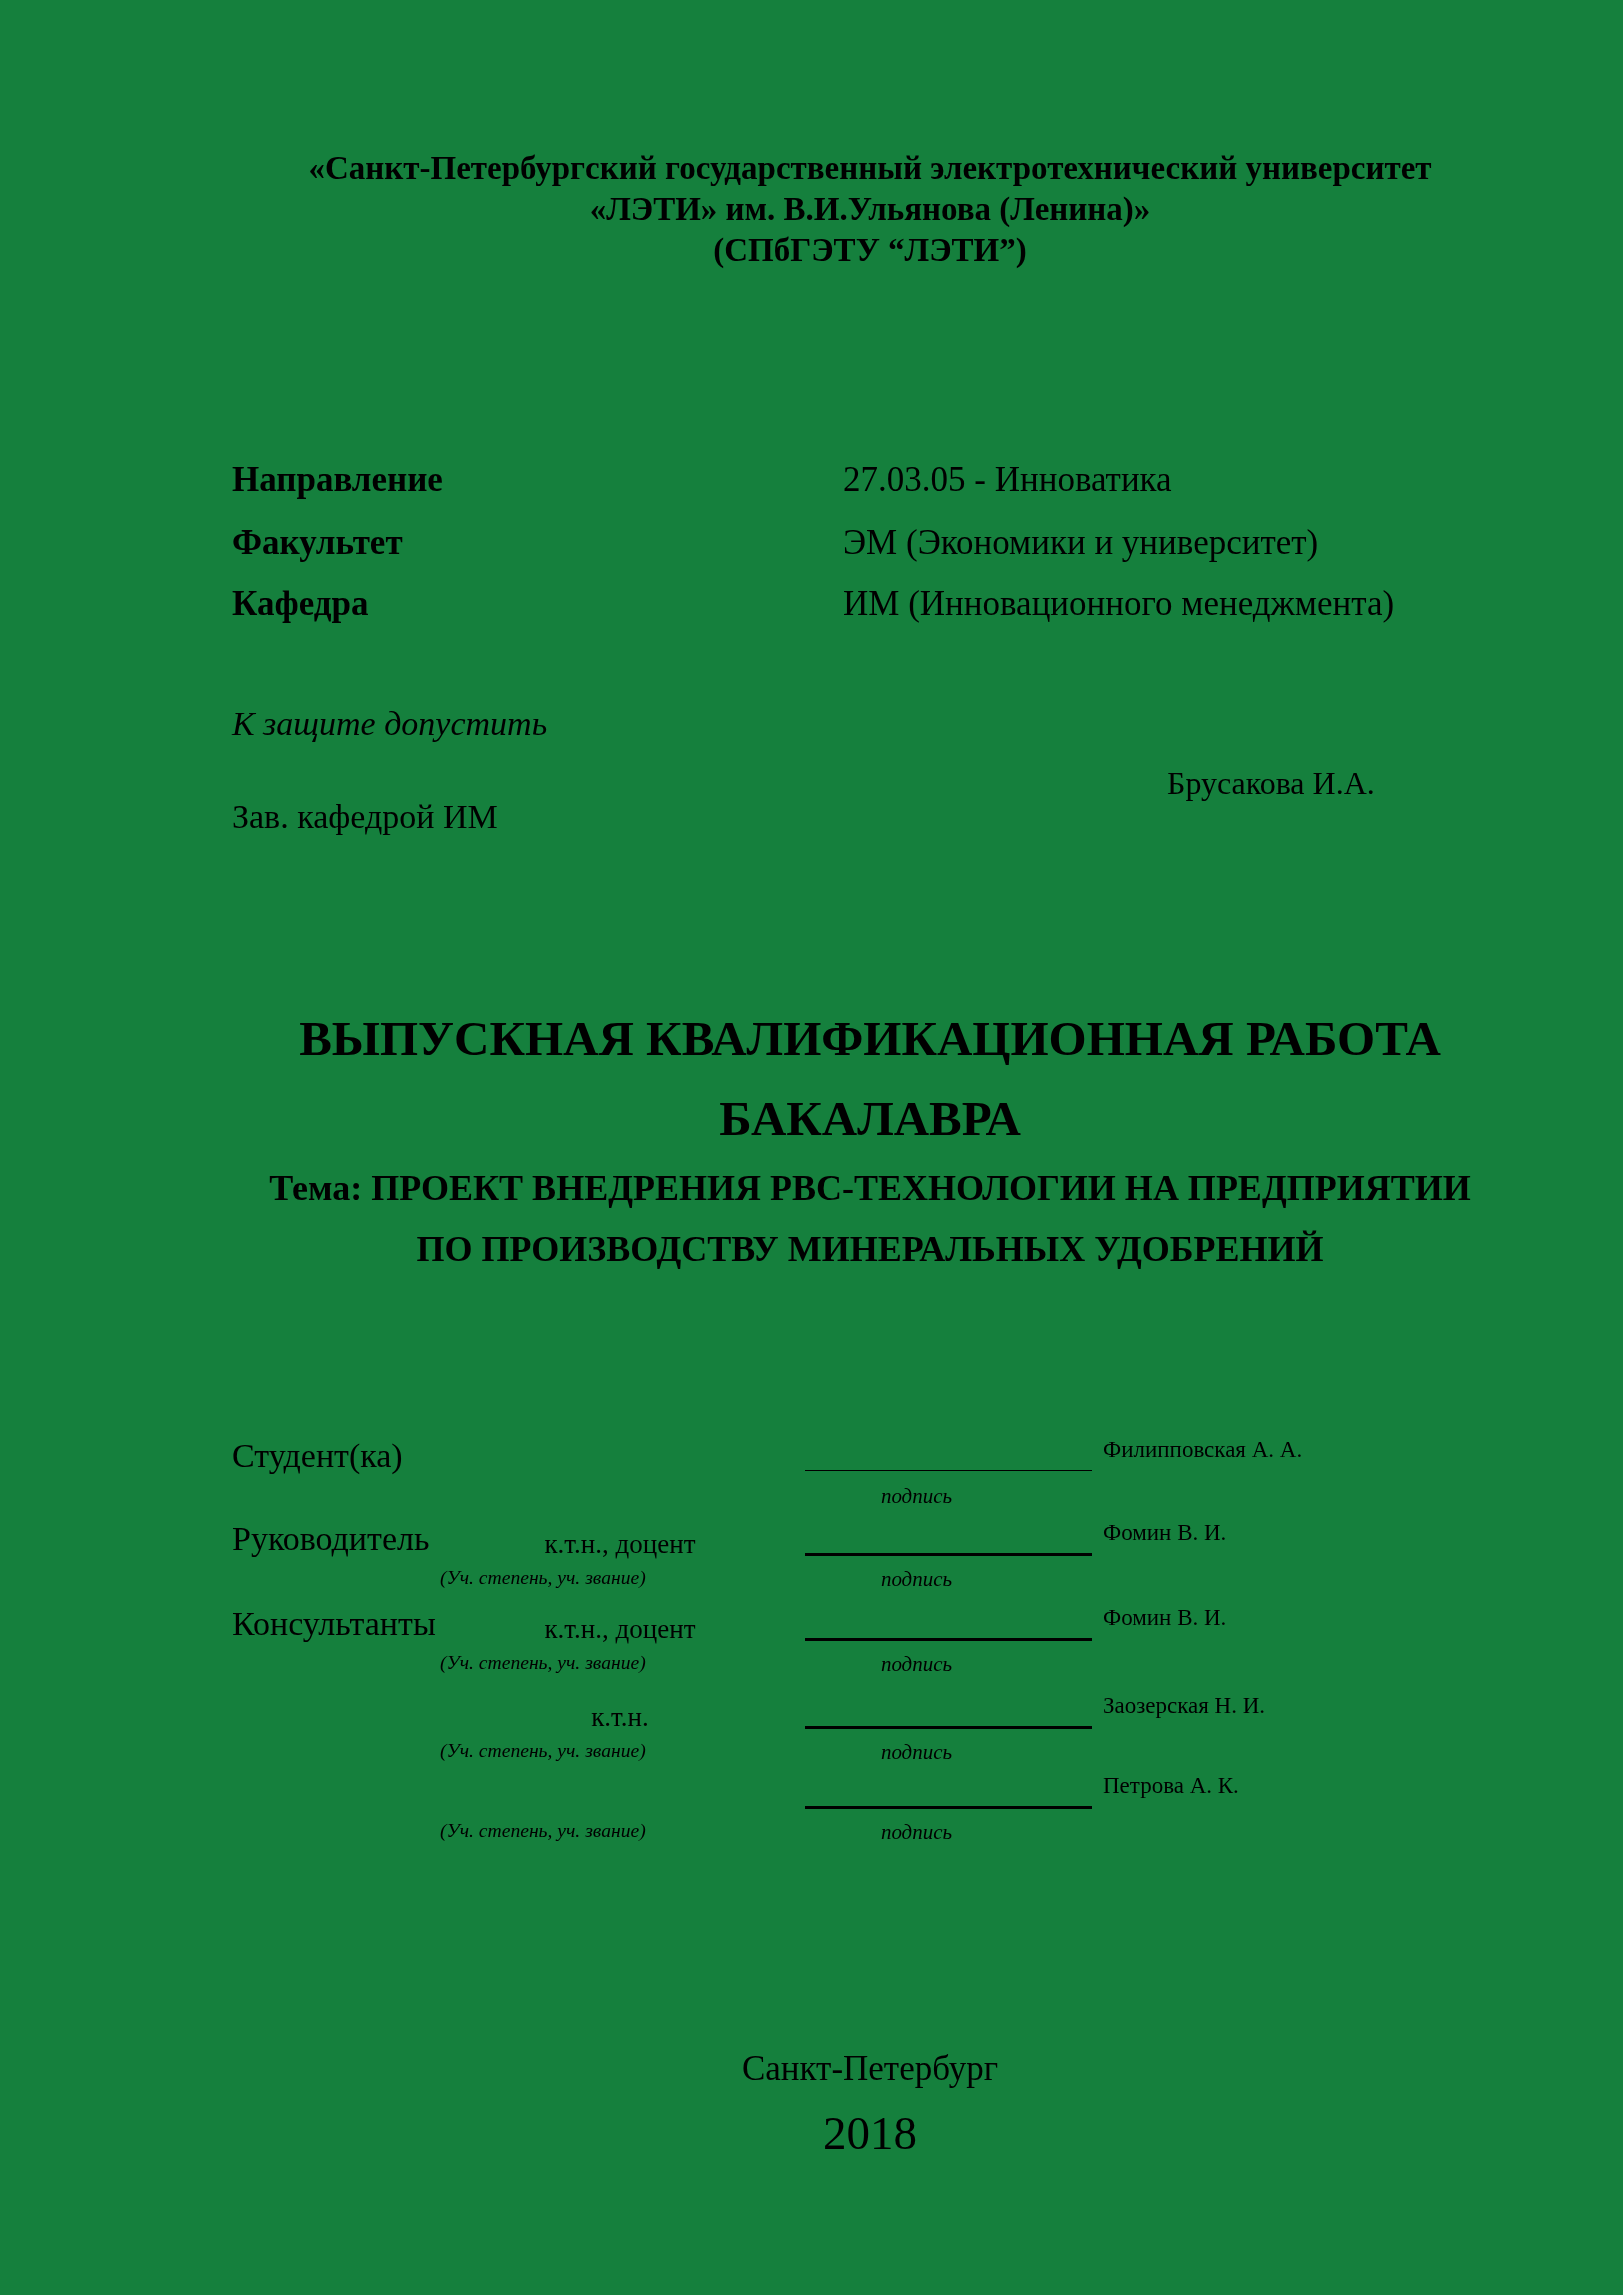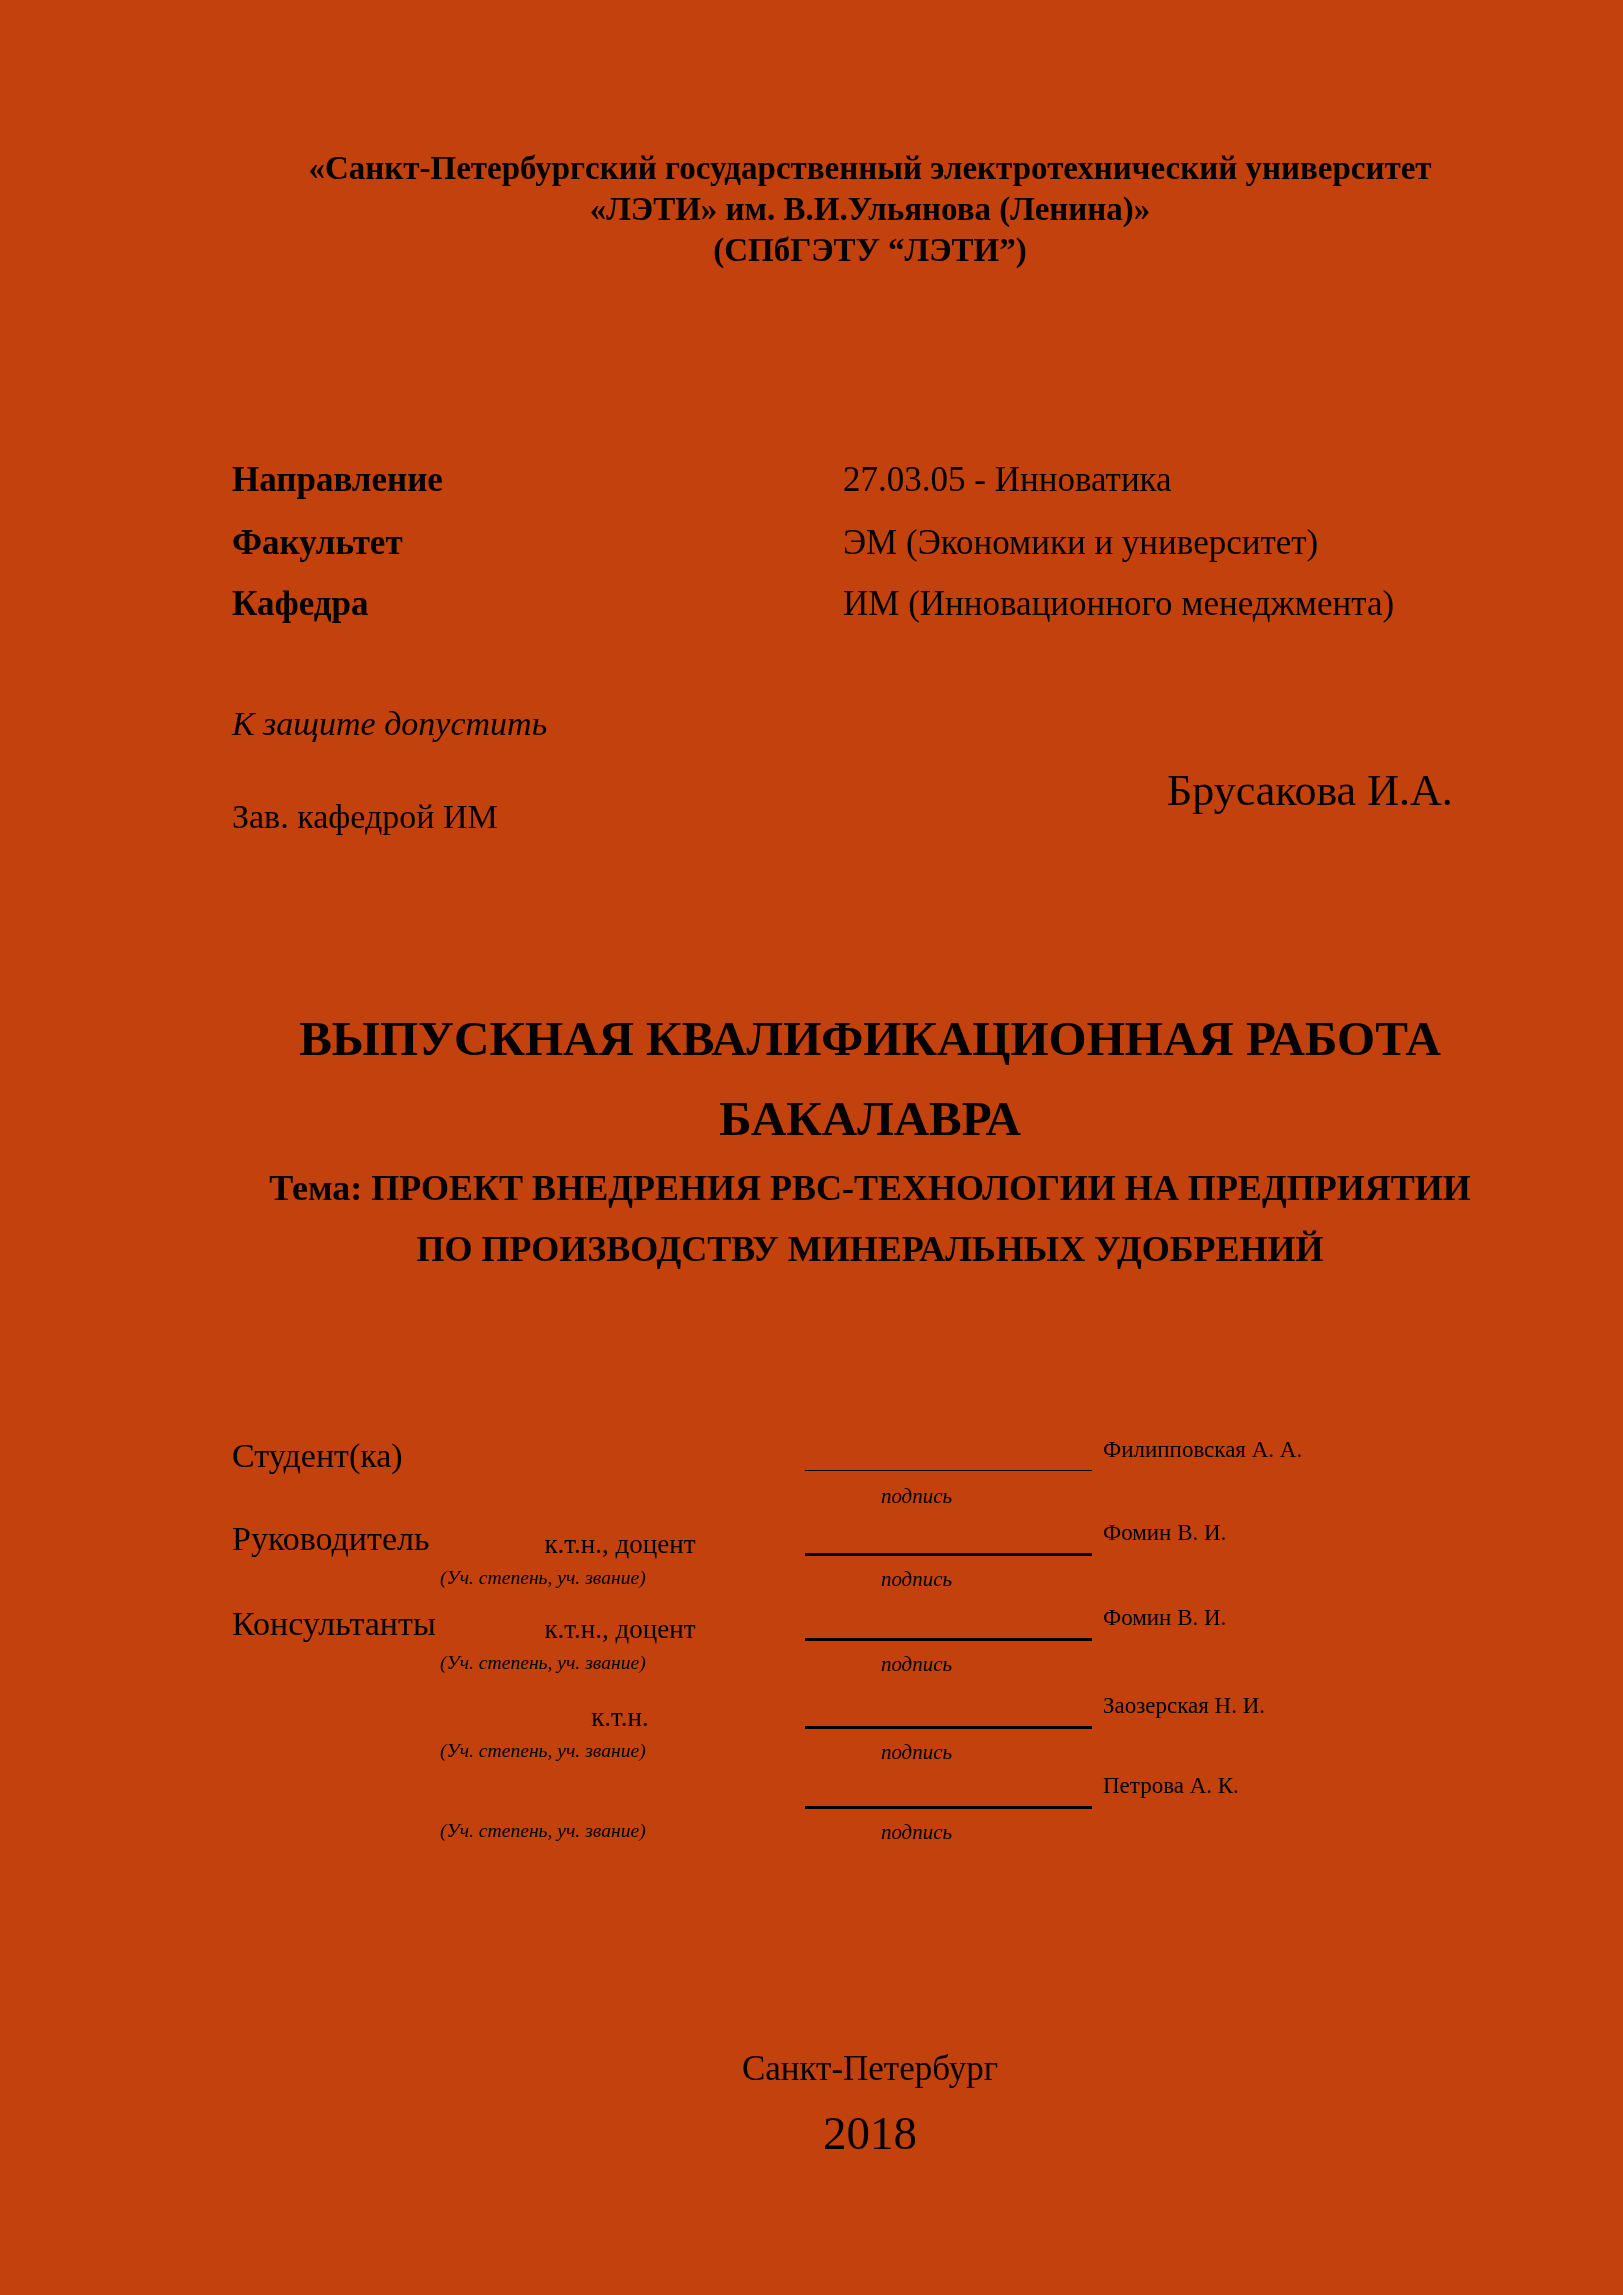--- a/index.html
+++ b/index.html
@@ -1,35 +1,35 @@
 <!DOCTYPE html>
 <html style="font-size:12.6px"><head>
 <meta charset="utf-8">
 <style>
   * { margin: 0; padding: 0; box-sizing: border-box; }
   html, body { background: #ffffff; }
   .page {
     position: relative;
     width: 1623px;
     height: 2295px;
-    background: #c2410c;
+    background: #15803d;
     color: #000000;
     font-family: "Liberation Serif", serif;
     overflow: hidden;
   }
   .abs { position: absolute; text-align: right; }
   .center-block { left: 232px; width: 1276px; text-align: center; }
 
   .header-block { top: 148px; font-size: 33px; font-weight: bold; line-height: 41px; }
 
   .info-label { left: 232px; font-size: 35px; font-weight: bold; }
   .info-value { left: 822px; font-size: 35px; margin-left: 21px; }
 
   .admit-note { left: 232px; top: 705px; font-size: 34px; font-style: italic; }
-  .head-name { left: 1167px; top: 765px; font-size: 44px; }
+  .head-name { left: 1167px; top: 765px; font-size: 32px; }
   .head-title { left: 232px; top: 798px; font-size: 34px; }
 
   .work-title { font-size: 49px; font-weight: bold; }
   .theme-line { font-size: 36px; font-weight: bold; }
 
   .role-label { left: 232px; font-size: 34px; }
   .degree-text { left: 471px; width: 298px; text-align: center; font-size: 27px; }
   .sig-line { left: 805px; width: 287px; height: 0; border-bottom: 3.1px solid #000; }
   .sig-line.thin { border-bottom-width: 1.6px; }
   .degree-caption { left: 440px; width: 361px; text-align: left; font-size: 19.6px; font-style: italic; }

